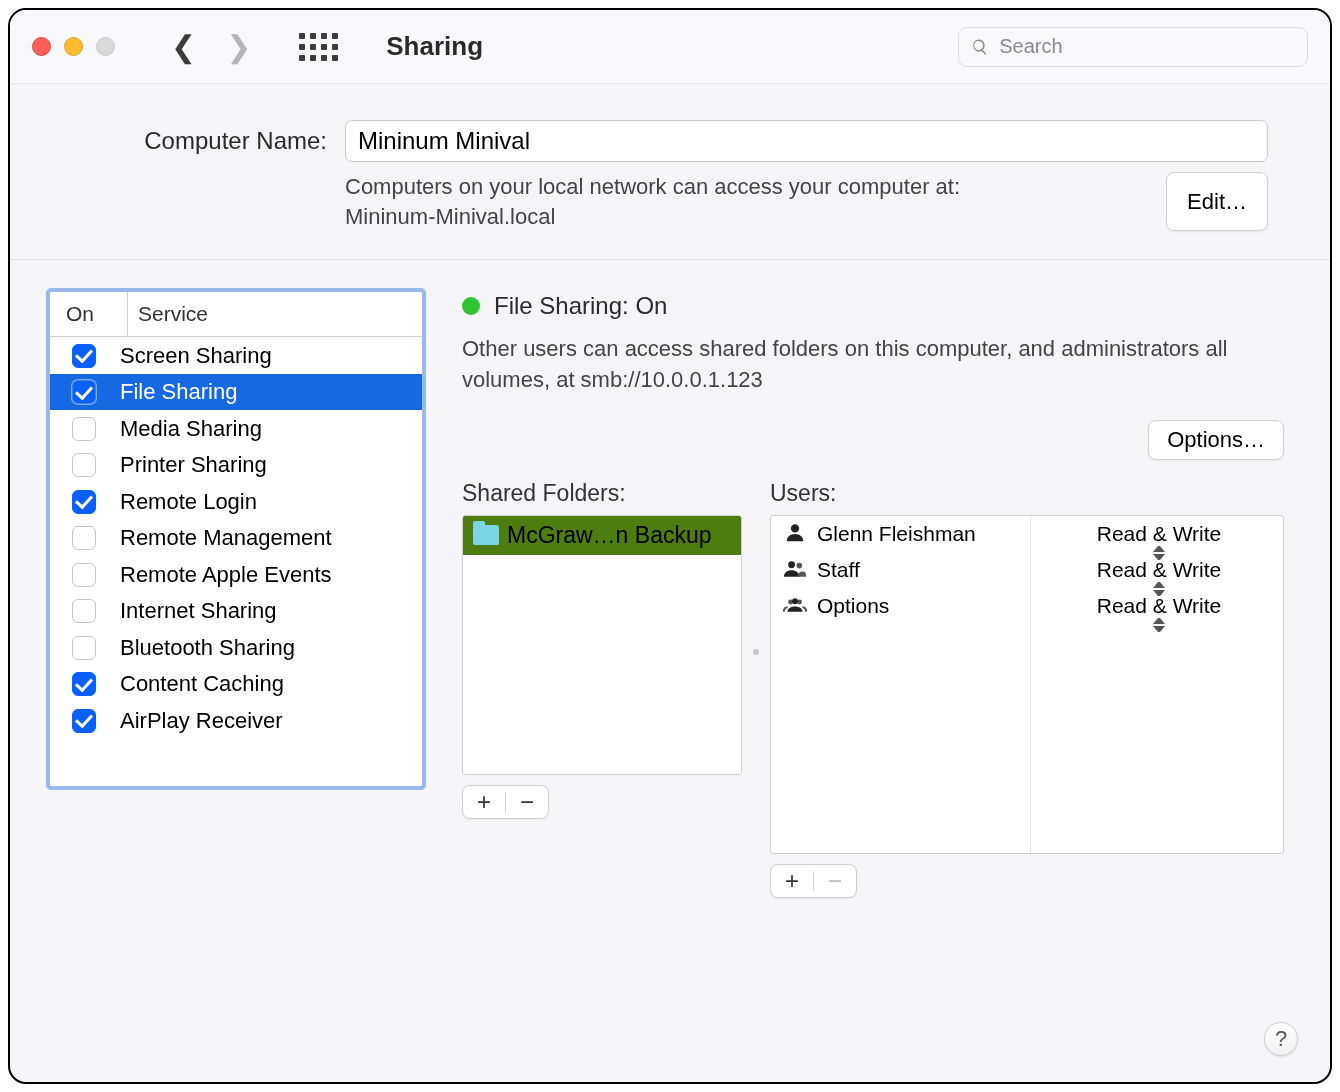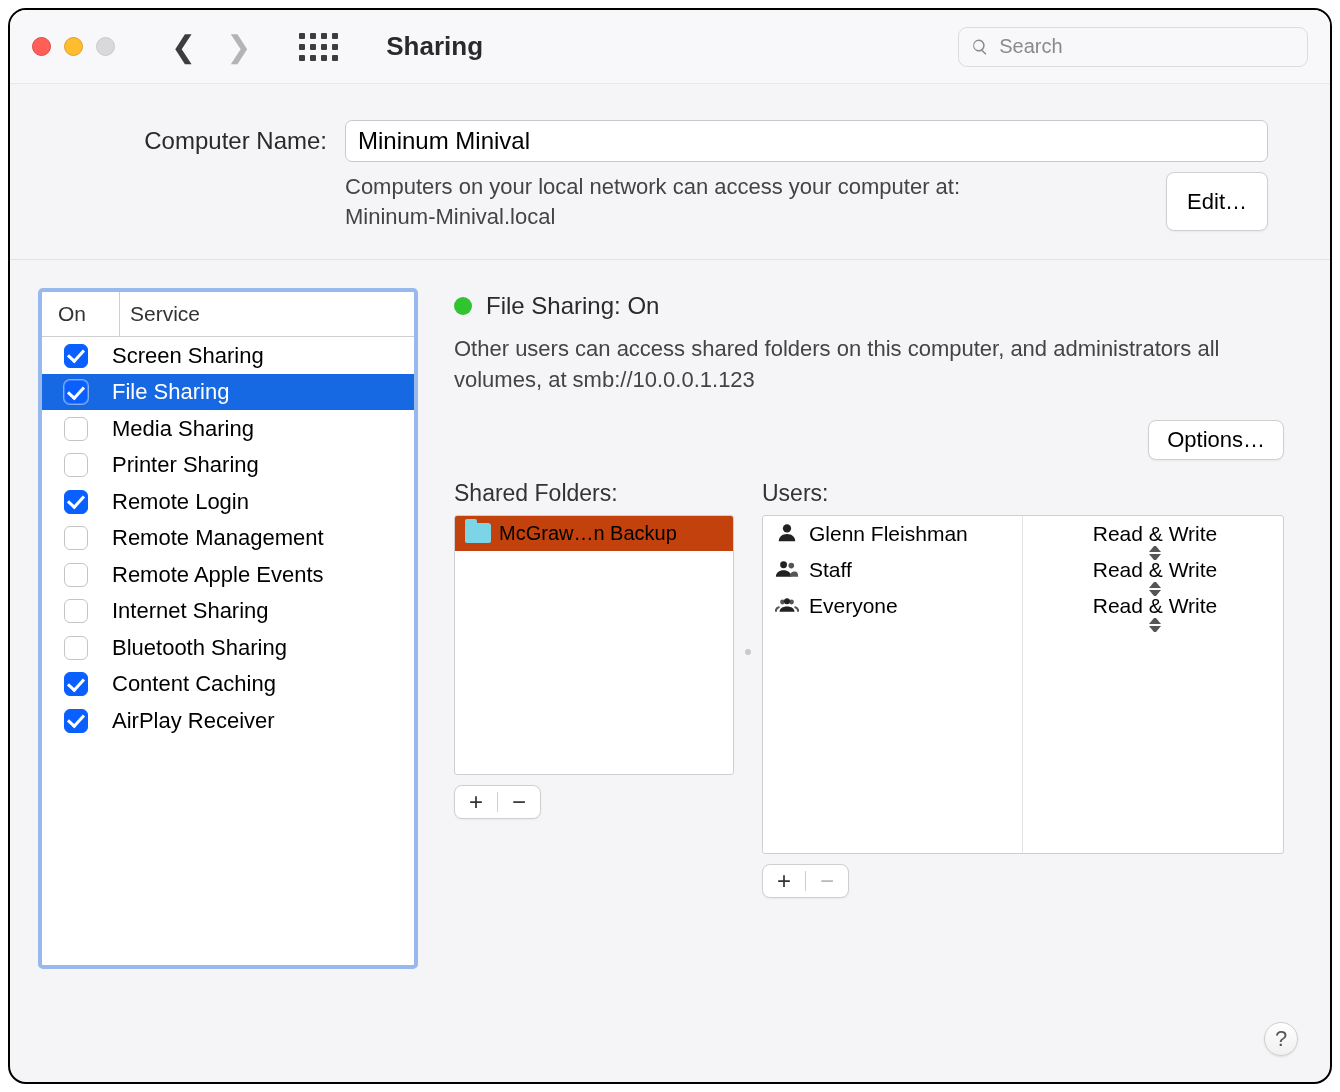--- a/index.html
+++ b/index.html
@@ -66,22 +66,22 @@
   .edit-btn {
     margin-left: auto; background: #fff; border: 1px solid #cfcfd1; border-radius: 8px;
     font-size: 22px; padding: 6px 20px; box-shadow: 0 1px 2px rgba(0,0,0,0.05); cursor: default;
   }
 
   
   .main { flex: 1; display: flex; padding: 28px 46px 28px 28px; gap: 0; position: relative; }
 
   
   .services-panel {
-    width: 380px; height: 681px; border: 4px solid #97b9ed; border-radius: 5px;
-    background: #fff; display: flex; flex-direction: column; margin-right: 36px;
+    width: 380px; height: 502px; border: 4px solid #97b9ed; border-radius: 5px;
+    background: #fff; display: flex; flex-direction: column; margin-right: 36px; margin-left: 8px;
   }
   .services-header { display: flex; border-bottom: 1px solid #cfcfd1; }
   .sh-on { width: 78px; padding: 10px 0 10px 16px; font-size: 21px; color: #333; border-right: 1px solid #cfcfd1;}
   .sh-svc { flex: 1; padding: 10px 0 10px 10px; font-size: 21px; color: #333; }
   .svc-list { flex: 1; overflow: auto; }
   .svc-row { display: flex; align-items: center; height: 36.5px; padding-left: 22px; gap: 24px; font-size: 22px; }
   .svc-row.selected { background: #1769e3; color: #fff; }
   .chk { width: 24px; height: 24px; border-radius: 6px; border: 1px solid #c4c4c6; background: #fff; display:flex; align-items:center; justify-content:center; }
   .chk.checked { background: #0a60ff; border-color: #0a60ff; }
   .chk.checked::after { content:""; width:7px; height:13px; border: solid #fff; border-width: 0 3px 3px 0; transform: rotate(42deg); margin-bottom:3px;}
@@ -94,21 +94,21 @@
   .status-dot { width: 18px; height: 18px; border-radius: 50%; background: #30c430; }
   .status-desc { font-size: 22px; color: #444; margin-top: 14px; line-height: 1.4; max-width: 800px;}
   .options-row { display: flex; justify-content: flex-end; margin-top: 24px; }
   .options-btn { background: #fff; border: 1px solid #cfcfd1; border-radius: 8px; font-size: 22px; padding: 6px 18px; cursor: default; box-shadow: 0 1px 2px rgba(0,0,0,0.05);}
   .cols { display: flex; gap: 28px; margin-top: 20px; }
   .col-label { font-size: 23px; color: #333; margin-bottom: 8px; }
   .listbox { background: #fff; border: 1px solid #cfcfd1; border-radius: 3px; height: 260px; overflow: hidden; }
   .folders-col { width: 280px; }
   .users-col { flex: 1; position: relative; }
 
-  .folder-row { display: flex; align-items: center; gap: 8px; padding: 6px 10px; background: #c2410c; font-size: 20px; }
+  .folder-row { display: flex; align-items: center; gap: 8px; padding: 6px 10px; background: #4d7c0f; font-size: 23px; }
   .folder-icon { width: 26px; height: 20px; background: #7cd5e6; border-radius: 3px 3px 2px 2px; position: relative; }
   .folder-icon::before { content:""; position:absolute; top:-4px; left:0; width:12px; height:6px; background:#7cd5e6; border-radius:2px 2px 0 0;}
 
   .users-list .lb-inner { border-right: 1px solid #e3e3e5; }
   .users-list { display: flex; height: 100%; }
   .lb-inner { width: 260px; }
   .perm-col { flex: 1; }
   .user-row { display: flex; align-items: flex-start; gap: 10px; padding: 6px 12px; font-size: 21px; height: 36px; }
   .perm-row { display: flex; align-items: center; justify-content: space-between; padding: 6px 10px 6px 14px; font-size: 21px; height: 36px; flex-direction: column; }
   .ud { width: 12px; display:flex; flex-direction:column; gap:2px; }
@@ -288,21 +288,21 @@
                 </div>
                 <div class="user-row">
                   <span class="user-icon"><svg viewBox="0 0 32 24" fill="#222">
                       <circle cx="10" cy="8" r="3.2" fill="#555"></circle>
                       <circle cx="22" cy="8" r="3.2" fill="#555"></circle>
                       <circle cx="16" cy="7" r="4"></circle>
                       <path d="M6 21c0-4 4-7 10-7s10 3 10 7z"></path>
                       <path d="M1 21c0-3 2-5.5 5-6.3" fill="none" stroke="#555" stroke-width="3"></path>
                       <path d="M31 21c0-3-2-5.5-5-6.3" fill="none" stroke="#555" stroke-width="3"></path>
                     </svg></span>
-                  <span>Everyone</span>
+                  <span>Options</span>
                 </div>
               </div>
             <div class="perm-col" id="users-perms">
                 <div class="perm-row">
                   <span>Read &amp; Write</span>
                   <span class="ud"></span>
                 </div>
                 <div class="perm-row">
                   <span>Read &amp; Write</span>
                   <span class="ud"></span>

